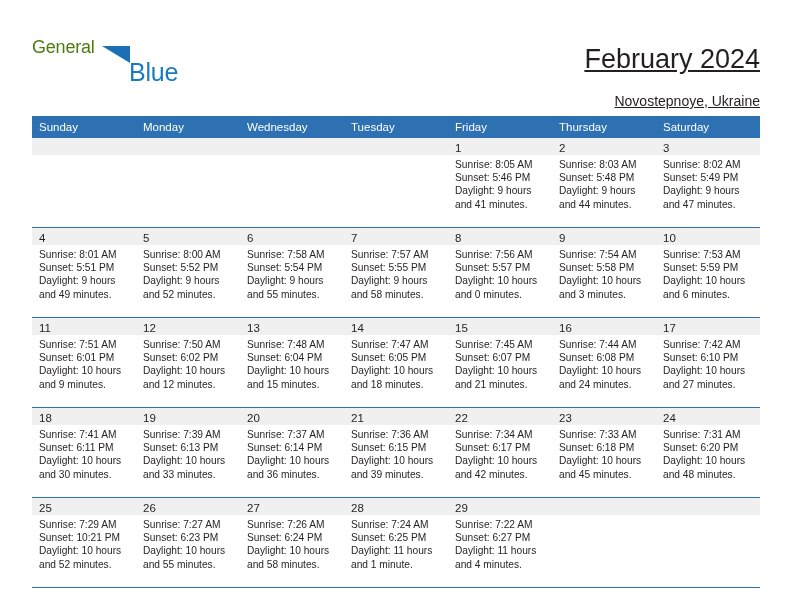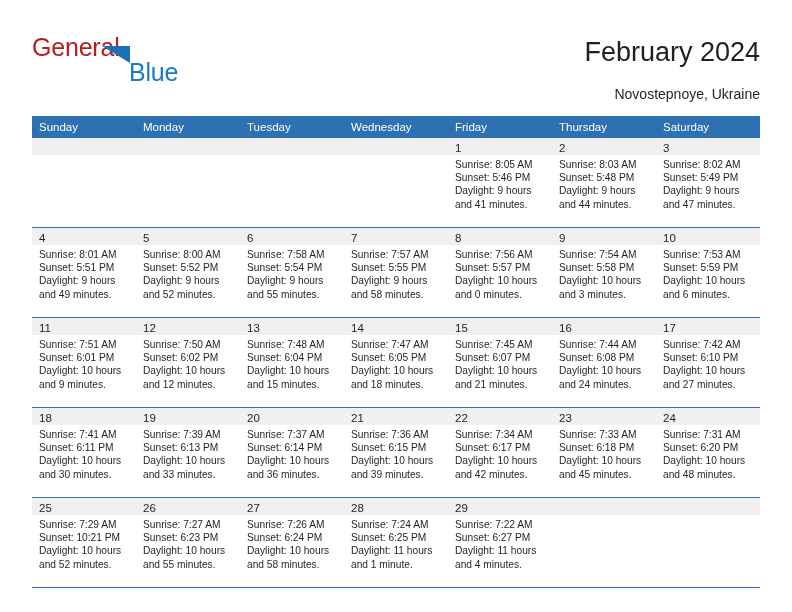--- a/index.html
+++ b/index.html
@@ -34,23 +34,23 @@
     position: absolute;
     left: 0;
     top: 6px;
     width: 190px;
     height: 56px;
   }
   .brand-general {
     position: absolute;
     left: 0;
     top: 0;
-    font-size: 25px;
+    font-size: 18px;
     line-height: 27px;
-    color: #b91c1c;
+    color: #4d7c0f;
     letter-spacing: -0.2px;
     white-space: nowrap;
   }
   .brand-triangle {
     position: absolute;
     left: 70px;
     top: 12px;
     width: 0;
     height: 0;
     border-top: 17px solid #1a6fb5;
@@ -64,22 +64,23 @@
     font-size: 25px;
     line-height: 27px;
     color: #1a7bc4;
     letter-spacing: -0.2px;
     white-space: nowrap;
     margin-left: 44px;
   }
   .title-block {
     position: absolute;
     right: 0;
-    top: 8px;
+    top: 15px;
     text-align: right;
+    text-decoration: underline;
   }
   .cal-title {
     font-size: 27px;
     line-height: 33px;
     color: #231f20;
     white-space: nowrap;
   }
   .cal-subtitle {
     margin-top: 16px;
     font-size: 14px;
@@ -171,22 +172,22 @@
       <div class="cal-title">February 2024</div>
       <div class="cal-subtitle">Novostepnoye, Ukraine</div>
     </div>
 
   </div>
 
   <div class="calendar">
     <div class="dow-row" id="dow-row">
         <div class="dow-cell">Sunday</div>
         <div class="dow-cell">Monday</div>
+        <div class="dow-cell">Wednesday</div>
         <div class="dow-cell">Tuesday</div>
-        <div class="dow-cell">Wednesday</div>
         <div class="dow-cell">Friday</div>
         <div class="dow-cell">Thursday</div>
         <div class="dow-cell">Saturday</div>
       </div>
     <div id="weeks-container">
         <div class="week-row">
           <div class="day-cell empty">
             <div class="day-num-band"><span class="day-num"></span></div>
             <div class="day-body"></div>
           </div>

